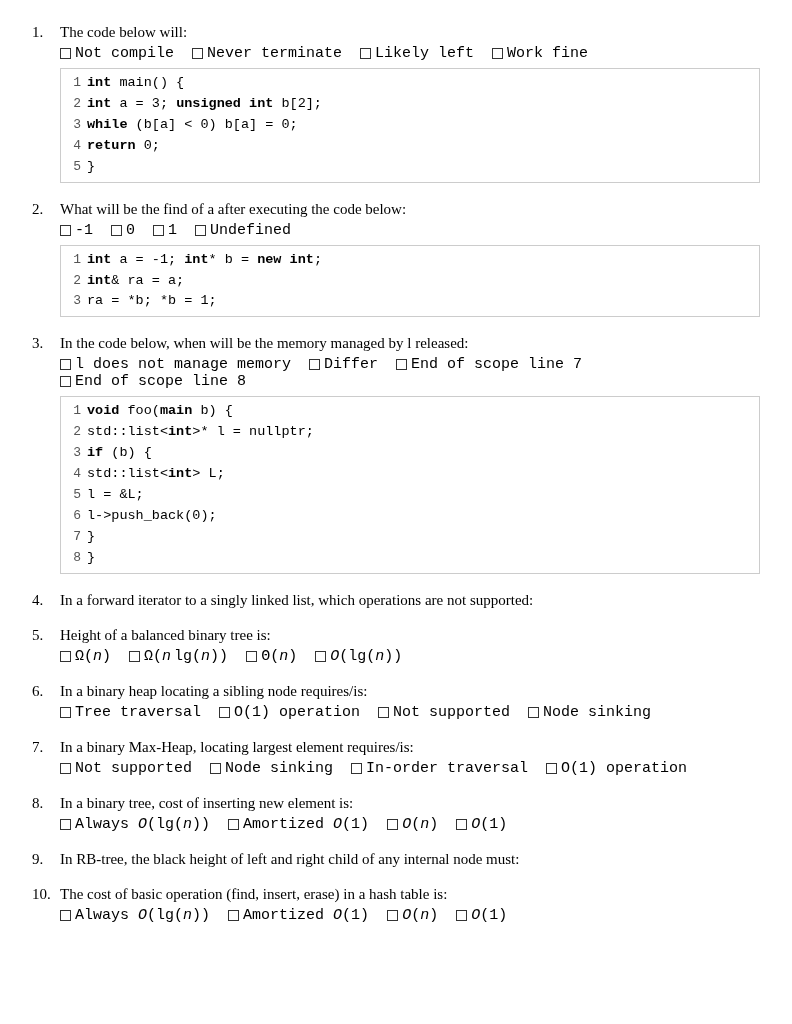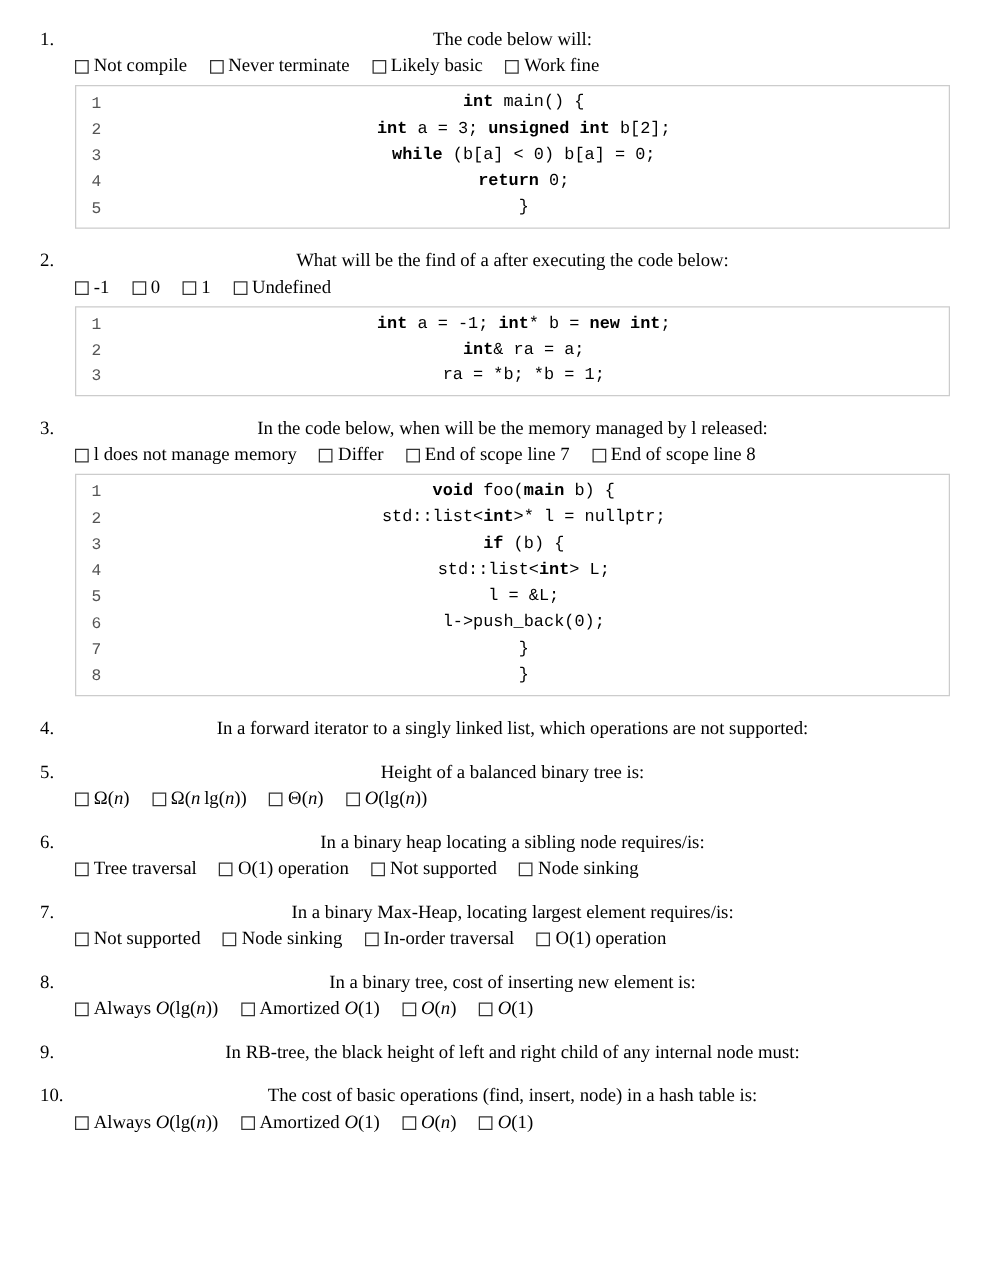--- a/index.html
+++ b/index.html
@@ -19,29 +19,29 @@
       display: flex;
       align-items: flex-start;
       margin-bottom: 4px;
     }
     .question-number {
       min-width: 28px;
       font-size: 15px;
     }
     .question-text {
       flex: 1;
-      text-align: center;
     }
     .options-line {
       display: flex;
       align-items: flex-start;
       flex-wrap: wrap;
       margin-left: 28px;
       margin-bottom: 6px;
       gap: 0px;
+      font-family: Liberation Mono, monospace;
     }
     .option {
       display: inline-flex;
       align-items: center;
       margin-right: 18px;
       font-size: 15px;
       white-space: nowrap;
     }
     .checkbox {
       display: inline-block;
@@ -68,21 +68,20 @@
     .line-num {
       min-width: 18px;
       color: #555;
       user-select: none;
       font-size: 13px;
       padding-right: 6px;
       text-align: right;
     }
     .line-code {
       flex: 1;
-      text-align: center;
     }
     .kw { font-weight: bold; }
   </style>
 </head>
 <body>
 
 <div id="quiz-container">
     <div class="question-block">
       <div class="question-line">
         <span class="question-number">1.</span>
@@ -92,21 +91,21 @@
         <span class="option">
           <span class="checkbox"></span>
           <span>Not compile</span>
         </span>
         <span class="option">
           <span class="checkbox"></span>
           <span>Never terminate</span>
         </span>
         <span class="option">
           <span class="checkbox"></span>
-          <span>Likely basic</span>
+          <span>Likely left</span>
         </span>
         <span class="option">
           <span class="checkbox"></span>
           <span>Work fine</span>
         </span>
       </div>
       <div class="code-block">
         <div class="code-line">
           <span class="line-num">1</span>
           <span class="line-code"><span class="kw">int</span> main() {</span>
@@ -329,21 +328,21 @@
     </div>
     <div class="question-block">
       <div class="question-line">
         <span class="question-number">9.</span>
         <span class="question-text">In RB-tree, the black height of left and right child of any internal node must:</span>
       </div>
     </div>
     <div class="question-block">
       <div class="question-line">
         <span class="question-number">10.</span>
-        <span class="question-text">The cost of basic operations (find, insert, node) in a hash table is:</span>
+        <span class="question-text">The cost of basic operation (find, insert, erase) in a hash table is:</span>
       </div>
       <div class="options-line">
         <span class="option">
           <span class="checkbox"></span>
           <span>Always <i>O</i>(lg(<i>n</i>))</span>
         </span>
         <span class="option">
           <span class="checkbox"></span>
           <span>Amortized <i>O</i>(1)</span>
         </span>

